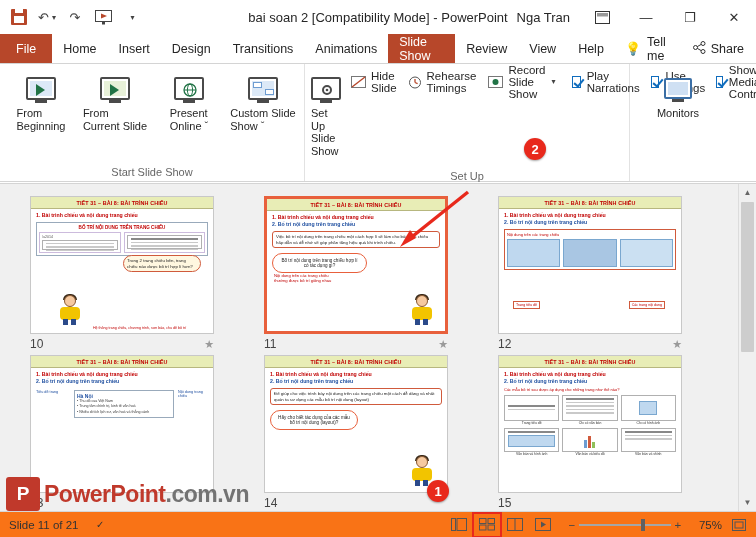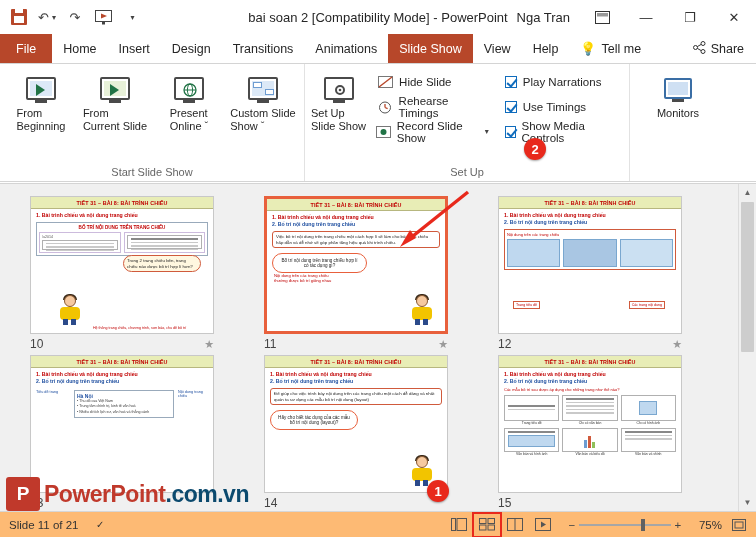--- a/index.html
+++ b/index.html
@@ -67,21 +67,21 @@
     padding:4px 2px; text-align:left; font-size:11px; line-height:1.15; color:#262626;
   }
   .bigbtn .glyph { height:34px; display:flex;align-items:center;justify-content:center; margin-bottom:2px;}
   .mono-screen{
     width:30px;height:23px;border:2px solid #4a4a4a;border-radius:2px;position:relative;background:#fff;
   }
   .mono-screen:after{content:"";position:absolute;left:50%;bottom:-5px;transform:translateX(-50%);
     width:12px;height:3px;background:#4a4a4a;}
   .play-tri{position:absolute;left:8px;top:5px;width:0;height:0;border-left:9px solid #217346;border-top:6px solid transparent;border-bottom:6px solid transparent;}
   .screen-fill{position:absolute;left:2px;top:2px;right:2px;bottom:2px;background:#dce9f7;}
-  .smallcol { display:flex; flex-direction:column; justify-content:center; padding:2px 4px; }
+  .smallcol { display:flex; flex-direction:row; justify-content:center; padding:2px 4px; }
   .smallbtn { display:flex; align-items:center; font-size:11.5px; color:#262626; padding:2px 4px; height:25px;}
   .smallbtn .ico { width:18px; display:flex;align-items:center;justify-content:center;margin-right:5px;}
   .chk { width:12px;height:12px;border:1px solid #0f6cbd;display:inline-block;margin-right:6px;position:relative;background:#fff;}
   .chk.on:after{content:"";position:absolute;left:3px;top:0px;width:4px;height:8px;border:solid #0f6cbd;border-width:0 2px 2px 0;transform:rotate(40deg);}
   .caret{ font-size:8px; margin-left:3px; color:#444;}
 
   
   .workarea {
     position:absolute; left:0; right:0; top:183px; bottom:26px;
     background:#f0f0f0; border-top:1px solid #d4d4d4;
@@ -129,31 +129,31 @@
     background:#e8291c; color:#fff; font-size:13px; font-weight:bold;
     display:flex;align-items:center;justify-content:center;
     box-shadow:0 1px 2px rgba(0,0,0,.35);
   }
 
   
   .watermark { position:absolute; left:6px; bottom:26px; display:flex; align-items:center; }
   .wm-logo { width:34px;height:34px;background:#c0392b;border-radius:3px;display:flex;align-items:center;justify-content:center;
              color:#fff;font-weight:bold;font-size:19px; position:relative;}
   .wm-text { font-size:23px; font-weight:bold; color:#c0392b; margin-left:4px; letter-spacing:-0.5px;}
-  .wm-text .dom { color:#0c4a6e;margin-top:17px; }
+  .wm-text .dom { color:#737373;margin-top:17px; }
 
   
   .vscroll { position:absolute; right:0; top:0; width:18px; bottom:0; background:#f0f0f0; border-left:1px solid #dcdcdc;}
   .vs-arrow { height:17px; display:flex;align-items:center;justify-content:center; color:#666; font-size:8px; background:#f0f0f0;}
   .vs-thumb { position:absolute; left:2px; right:2px; top:18px; height:150px; background:#cdcdcd; border-radius:1px;}
 
   
   .statusbar {
     position:absolute; left:0; right:0; bottom:0; height:26px;
-    background:#fdba74; border-top:1px solid #d6d6d6;
+    background:#f97316; border-top:1px solid #d6d6d6;
     display:flex; align-items:center; font-size:11.5px; color:#333;
   }
   .sb-item { padding:0 9px; display:flex; align-items:center; height:26px;}
   .sb-right { margin-left:auto; display:flex; align-items:center; height:26px;}
   .viewbtn { width:26px;height:22px; display:flex;align-items:center;justify-content:center; margin:0 1px;}
   .viewbtn.current { outline:2px solid #e8291c; }
   .zoomslider { display:flex; align-items:center; width:120px; margin:0 8px;}
   .zs-line { flex:1; height:2px; background:#a6a6a6; position:relative;}
   .zs-knob { position:absolute; left:62px; top:-5px; width:4px;height:12px;background:#606060;}
   .zs-btn { width:14px;text-align:center;color:#444;}
@@ -211,20 +211,21 @@
 </div>
 
 <div class="ribbon-tabs">
   <div class="rtab file">File</div>
   <div class="rtab">Home</div>
   <div class="rtab">Insert</div>
   <div class="rtab">Design</div>
   <div class="rtab">Transitions</div>
   <div class="rtab">Animations</div>
   <div class="rtab active">Slide Show</div>
+  <div class="rtab">Review</div>
   <div class="rtab">View</div>
   <div class="rtab">Help</div>
   <div class="rtab tellme">
     <span class="tellme-bulb">💡</span>
     <span>Tell me</span>
   </div>
   <div class="share">
     <span class="share-ico">
       <svg width="13" height="13" viewBox="0 0 13 13">
         <circle cx="10" cy="2.5" r="2" fill="none" stroke="#333"></circle>

